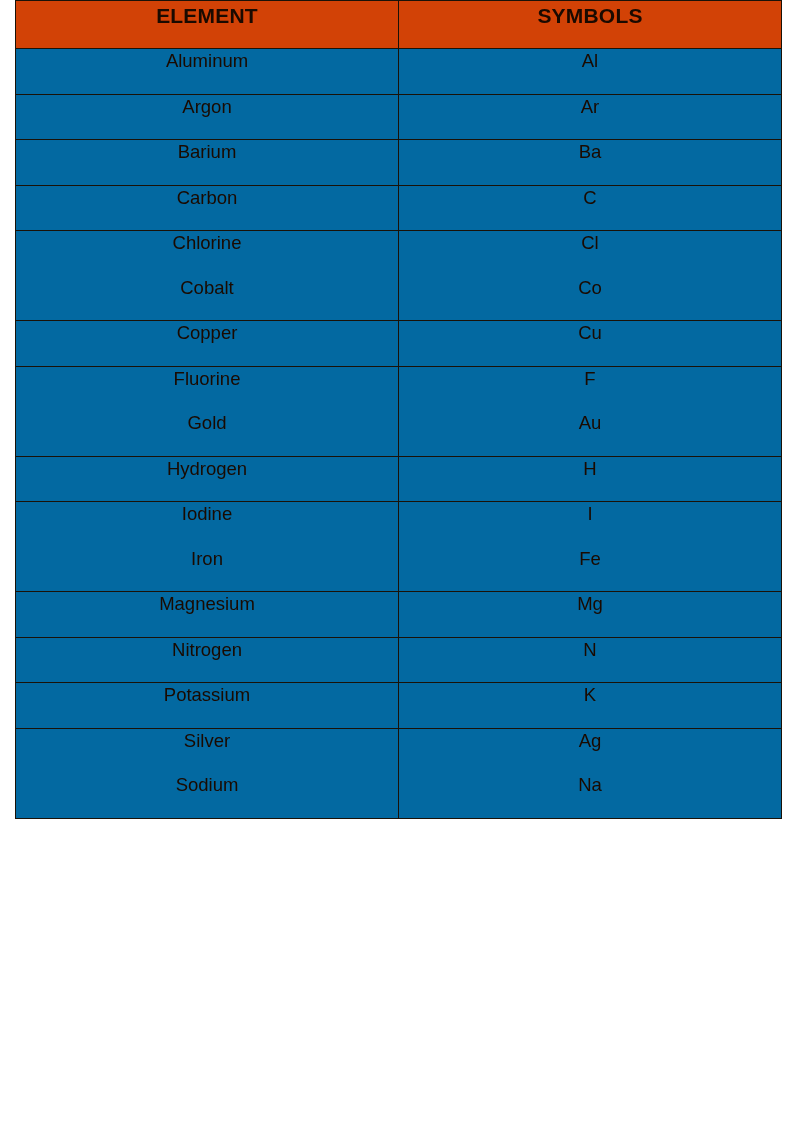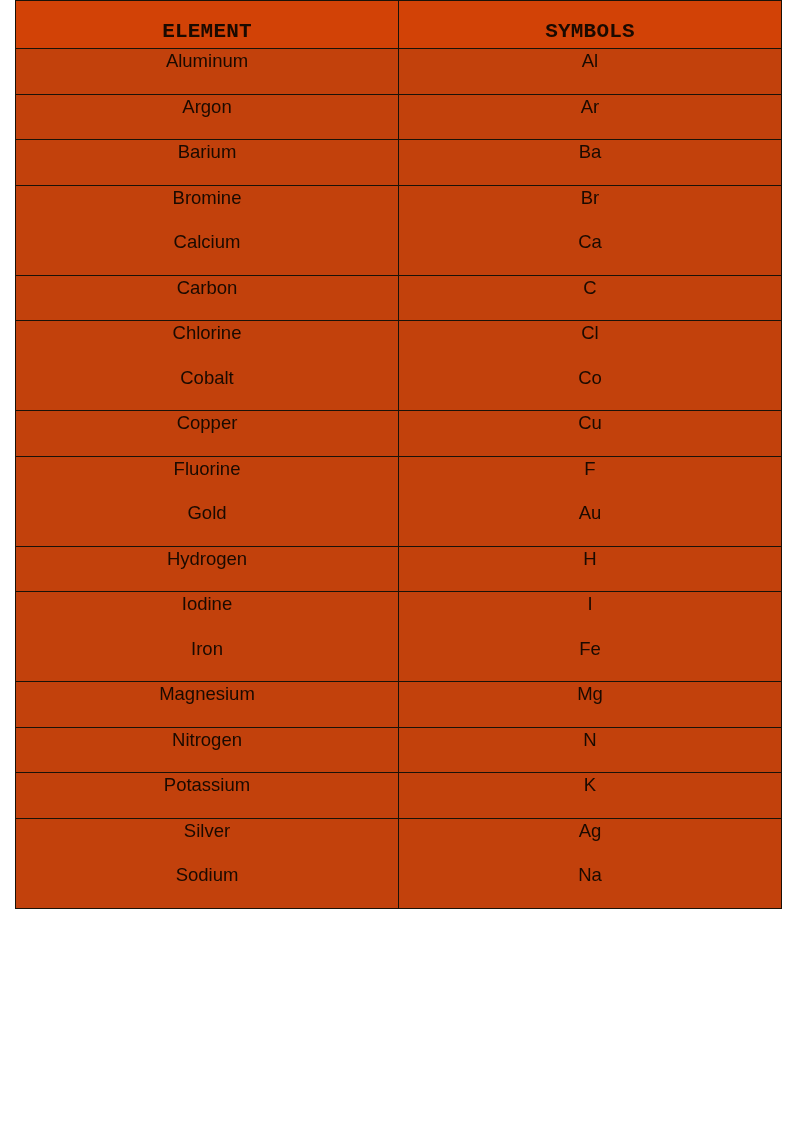--- a/index.html
+++ b/index.html
@@ -8,23 +8,23 @@
     position: absolute; left: 15px; top: 0; width: 767px;
     border-collapse: collapse; table-layout: fixed;
     font-family: "Liberation Sans", sans-serif;
   }
   .tbl td, .tbl th {
     border: 1px solid #1a1208; padding: 0; text-align: center; vertical-align: top;
     color: #1a0a00;
   }
   .tbl th {
     background: #d24206; height: 48px; font-weight: bold; font-size: 21px;
-    padding-top: 19px; box-sizing: border-box; letter-spacing: 0.2px; font-family: Liberation Mono, monospace;
+    padding-top: 3px; box-sizing: border-box; letter-spacing: 0.2px;
   }
-  .tbl td { background: #c2410c; font-size: 18.5px; box-sizing: border-box; }
+  .tbl td { background: #0369a1; font-size: 18.5px; box-sizing: border-box; }
   .row1 td { height: 45px; }
   .row2 td { height: 89px; }
   .line { display: block; height: 44.5px; line-height: 1; padding-top: 3px; box-sizing: border-box; }
 </style>
 </head>
 <body>
 
 <table class="tbl">
   <thead>
     <tr>
@@ -48,30 +48,20 @@
         <td>
           <span class="line">Ar</span>
         </td>
       </tr>
       <tr class="row1">
         <td>
           <span class="line">Barium</span>
         </td>
         <td>
           <span class="line">Ba</span>
-        </td>
-      </tr>
-      <tr class="row2">
-        <td>
-          <span class="line">Bromine</span>
-          <span class="line">Calcium</span>
-        </td>
-        <td>
-          <span class="line">Br</span>
-          <span class="line">Ca</span>
         </td>
       </tr>
       <tr class="row1">
         <td>
           <span class="line">Carbon</span>
         </td>
         <td>
           <span class="line">C</span>
         </td>
       </tr>

